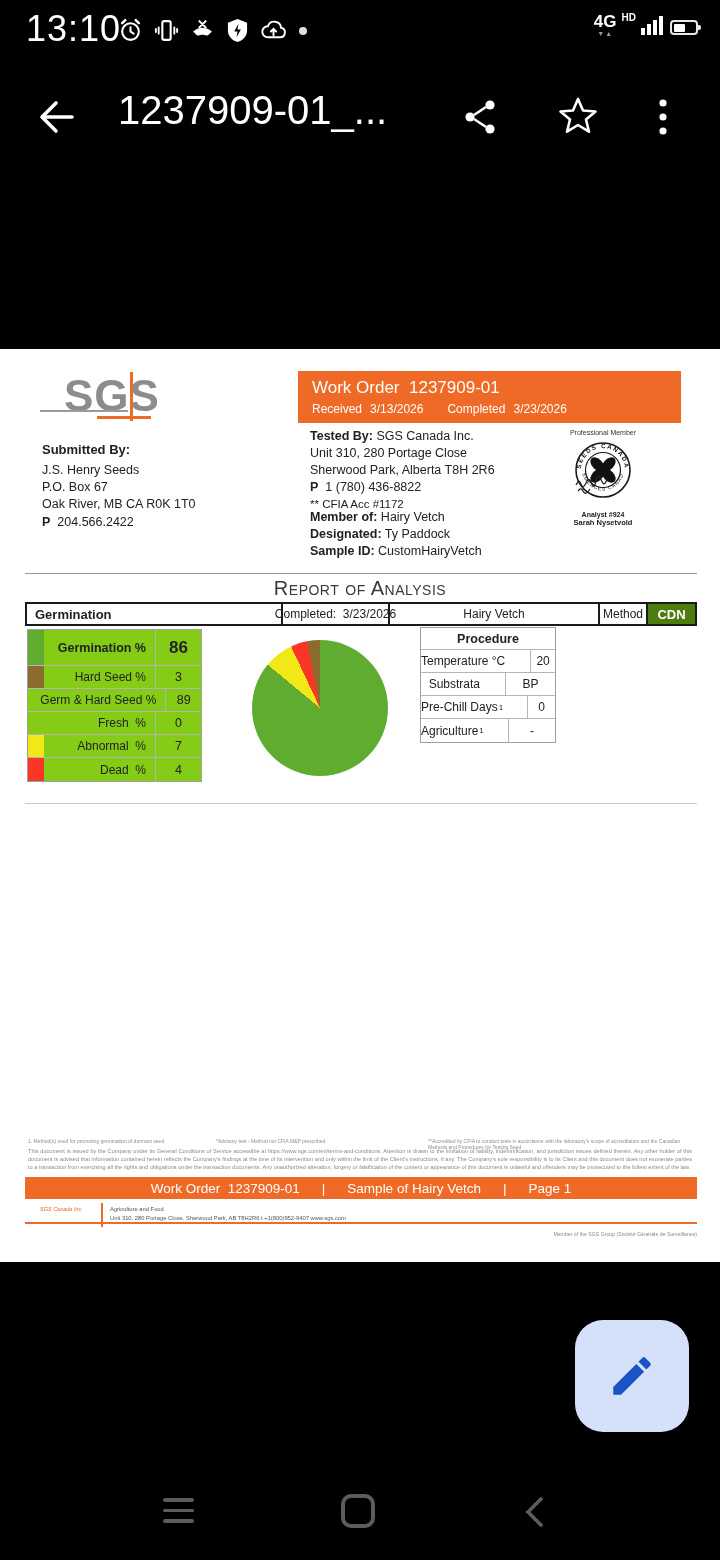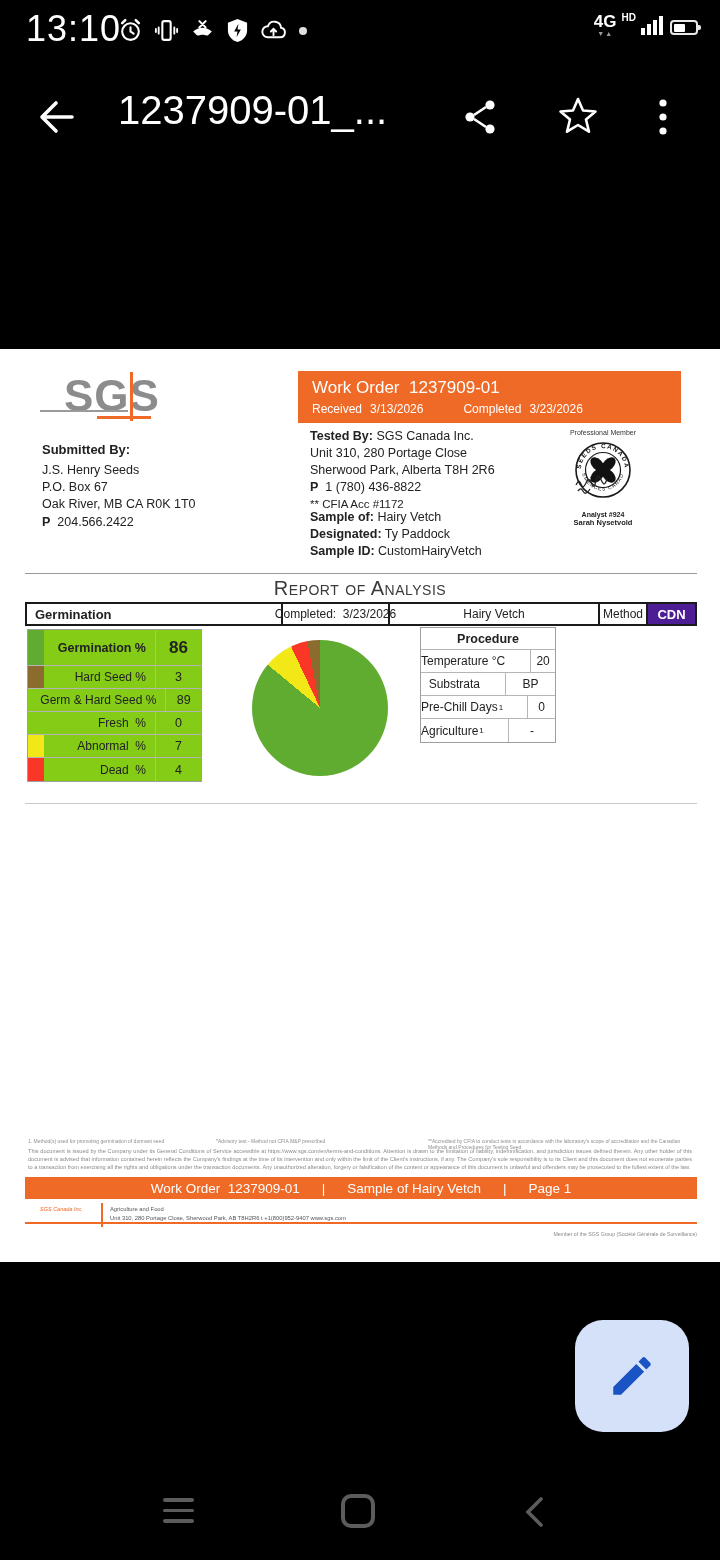--- a/index.html
+++ b/index.html
@@ -29,21 +29,21 @@
 
   .logo-sgs { position:absolute; left:64px; top:22px; font-size:44px; font-weight:700; color:#8c8c8c; letter-spacing:1px; }
   .logo-hline-gray { position:absolute; left:40px; top:61px; width:88px; height:2px; background:#9a9a9a; }
   .logo-vline-orange { position:absolute; left:130px; top:23px; width:3px; height:49px; }
   .logo-hline-orange { position:absolute; left:97px; top:67px; width:54px; height:3px; }
 
   .wo-box { position:absolute; left:298px; top:22px; width:383px; height:52px; color:#fff; padding:7px 14px 0 14px; }
   .wo-title { font-size:17px; font-weight:500; white-space:pre; }
   .wo-sub { font-size:12px; margin-top:4px; }
   .wo-sub span { white-space:pre; }
-  .wo-gap1 { margin-left:8px; } .wo-gap2 { margin-left:40px; } .wo-gap3 { margin-left:8px; }
+  .wo-gap1 { margin-left:8px; } .wo-gap2 { margin-left:24px; } .wo-gap3 { margin-left:8px; }
 
   .blk { position:absolute; font-size:12.5px; line-height:17px; color:#222; }
   .b { font-weight:700; }
 
   .stamp-wrap { position:absolute; left:562px; top:80px; width:82px; text-align:center; }
   .stamp-member { font-size:7px; color:#333; margin-bottom:3px; }
   .stamp-analyst { font-size:7px; font-weight:700; margin-top:-2px; }
   .stamp-name { font-size:7.5px; font-weight:700; }
 
   .divider1 { position:absolute; left:25px; top:224px; width:672px; height:1px; background:#9a9a9a; }
@@ -232,34 +232,34 @@
 
     <div class="blk" style="left:42px; top:92px;">
       <div class="b" style="font-size:13px; margin-bottom:4px;">Submitted By:</div>
       <div>J.S. Henry Seeds</div>
       <div>P.O. Box 67</div>
       <div>Oak River, MB CA R0K 1T0</div>
       <div style="margin-top:1px;"><span class="b">P</span>&nbsp; <span>204.566.2422</span></div>
     </div>
 
     <div class="blk" style="left:310px; top:160px;">
-      <div><span class="b">Sample of:</span> <span>Hairy Vetch</span></div>
+      <div><span class="b">Member of:</span> <span>Hairy Vetch</span></div>
       <div><span class="b">Designated:</span> <span>Ty Paddock</span></div>
       <div><span class="b">Sample ID:</span> <span>CustomHairyVetch</span></div>
     </div>
 
     <div class="divider1"></div>
     <div class="report-title">Report of Analysis</div>
 
     <div class="hdr-table">
       <div class="hdr-cell hc-test">Germination</div>
       <div class="hdr-cell hc-completed">Completed:  3/23/2026</div>
       <div class="hdr-cell hc-sample">Hairy Vetch</div>
       <div class="hdr-cell hc-method">Method</div>
-      <div class="hdr-cell hc-cdn" style="background: #4c1d95;">CDN</div>
+      <div class="hdr-cell hc-cdn" style="background: #4d7c0f;">CDN</div>
     </div>
 
     <div class="res-table">
       <div class="res-row">
         <div class="res-chip" style="background: rgb(95, 172, 48);"></div>
         <div class="res-label">Germination %</div>
         <div class="res-value">86</div>
       </div>
       <div class="res-row">
         <div class="res-chip" style="background: rgb(140, 107, 46);"></div>

